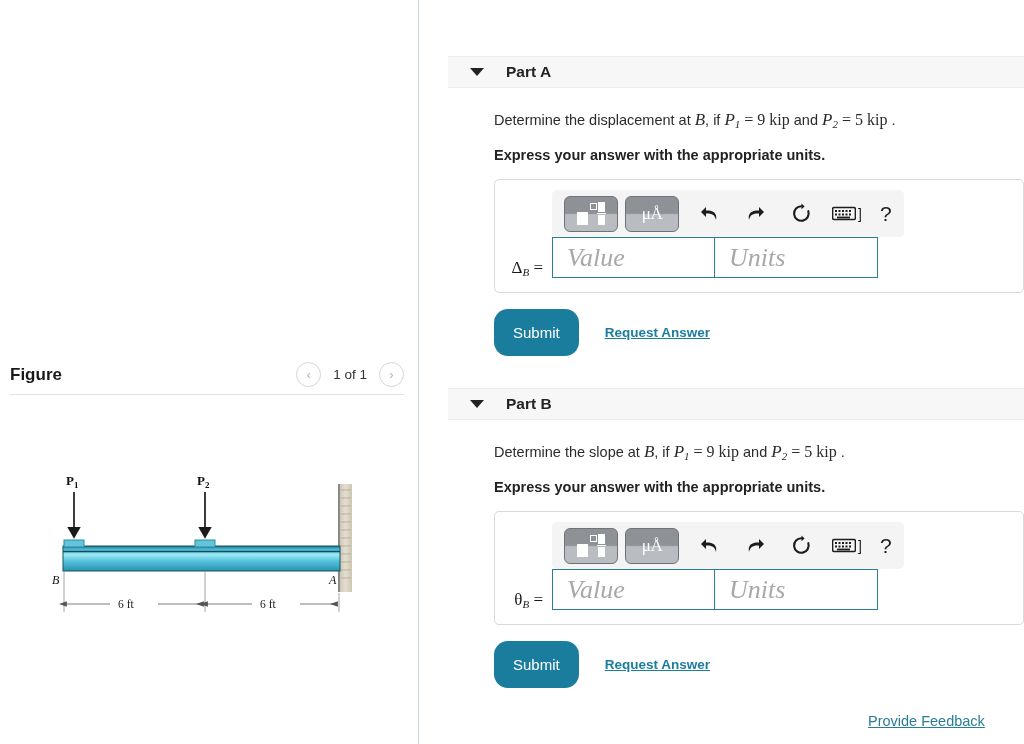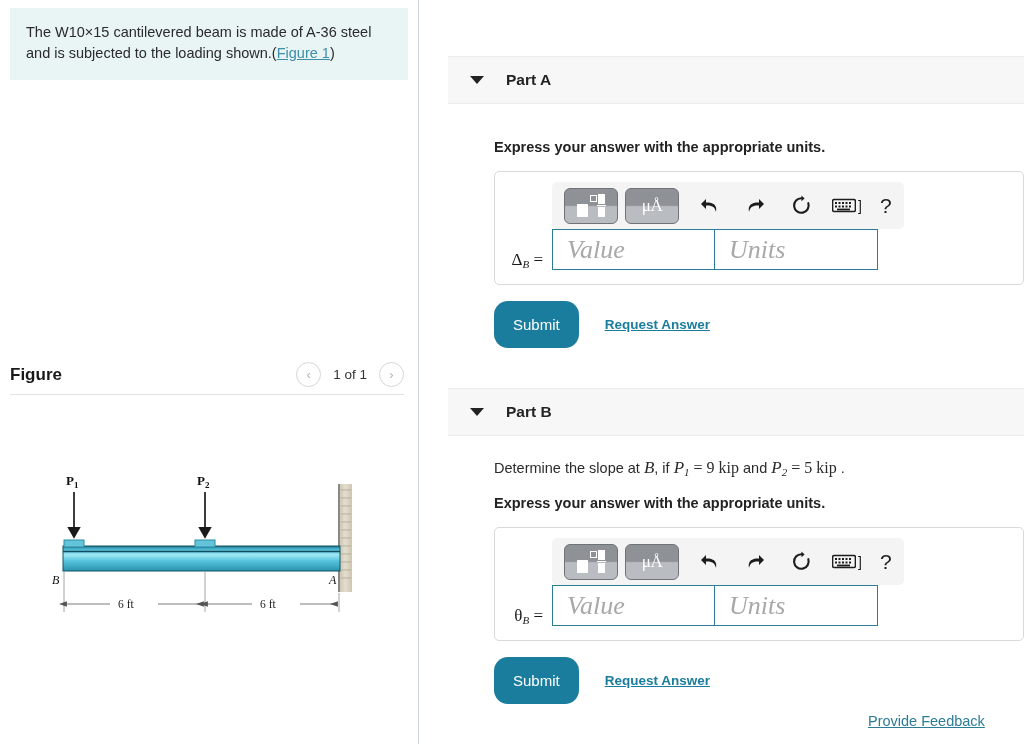--- a/index.html
+++ b/index.html
@@ -51,21 +51,21 @@
   
   .right-panel {
     position: absolute; left: 420px; top: 0;
     width: 604px; height: 744px; background: #fff;
   }
   .part-block { position: absolute; left: 28px; width: 576px; }
   .part-header {
     background: #f7f7f7;
     border-top: 1px solid #ededed;
     border-bottom: 1px solid #ededed;
-    height: 48px;
+    height: 32px;
     display: flex; align-items: center;
     padding-left: 22px;
   }
   .tri {
     width: 0; height: 0;
     border-left: 7px solid transparent;
     border-right: 7px solid transparent;
     border-top: 8px solid #222;
     margin-right: 22px;
   }
@@ -152,23 +152,20 @@
     color: #2b7d96; font-size: 14.5px;
   }
 </style>
 </head>
 <body>
 
 <div class="page">
 
   <div class="left-panel">
 
-    <div class="problem-box">
-      <span>The W10×15 cantilevered beam is made of A-36 steel and is subjected to the loading shown.(</span><a class="link" href="#">Figure 1</a><span>)</span>
-    </div>
 
     <div class="figure-header">
       <div class="figure-title">Figure</div>
       <div class="figure-nav">
         <div class="nav-circle">
           <span>‹</span>
         </div>
         <div class="figure-count">1 of 1</div>
         <div class="nav-circle">
           <span>›</span>
@@ -247,20 +244,21 @@
   </div>
 
   <div class="right-panel">
 
     <div class="part-block" style="top:56px;">
       <div class="part-header">
         <span class="tri"></span>
         <span class="part-label">Part A</span>
       </div>
       <div class="part-body">
+        <div class="prompt"><span>Determine the displacement at </span><span class="mathit">B</span><span>, if </span><span class="mathit">P</span><span class="sub">1</span><span class="mathrm"> = 9 kip</span><span> and </span><span class="mathit">P</span><span class="sub">2</span><span class="mathrm"> = 5 kip</span><span> .</span></div>
         <div class="instruct">Express your answer with the appropriate units.</div>
 
         <div class="answer-box">
           <div class="toolbar">
             <div class="tb-btn">
               <span class="tmpl">
                   <i class="b1"></i>
                   <i class="b2"></i>
                   <i class="b3"></i>
                   <i class="bar"></i>

